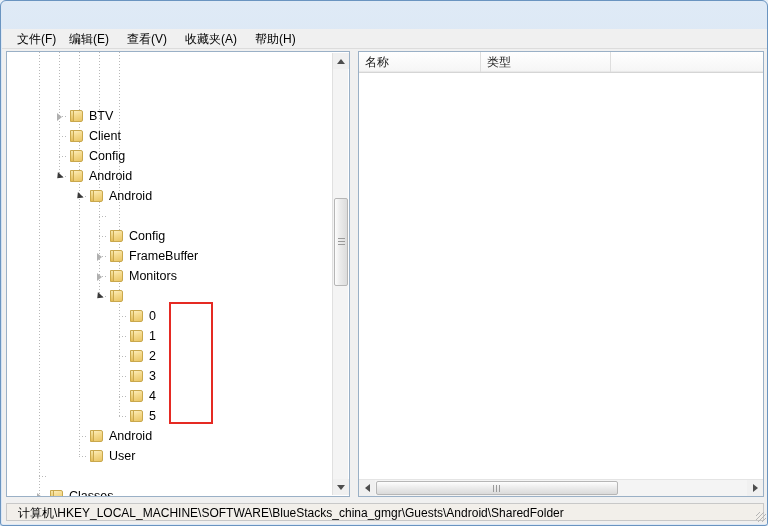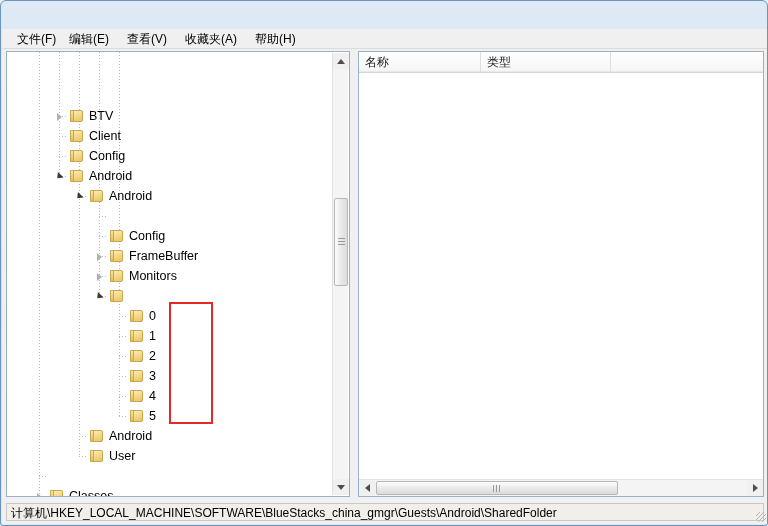--- a/index.html
+++ b/index.html
@@ -276,21 +276,21 @@
     background: #f0f0f0;
     box-sizing: border-box;
     padding: 3px 4px;
   }
   .status-inner {
     width: 100%; height: 18px; line-height: 18px;
     background: #f2efea;
     border: 1px solid #c8c8c8;
     box-sizing: border-box;
     font-size: 12px; color: #000000;
-    padding-left: 4px;
+    padding-left: 11px;
     white-space: nowrap;
     position: relative;
   }
   .grip-corner {
     position: absolute; right: 2px; bottom: 2px; width: 10px; height: 10px;
     background-image:
       linear-gradient(135deg, rgba(0,0,0,0) 45%, #b5b5b5 45%, #b5b5b5 55%, rgba(0,0,0,0) 55%);
     background-size: 4px 4px;
   }
 </style>

